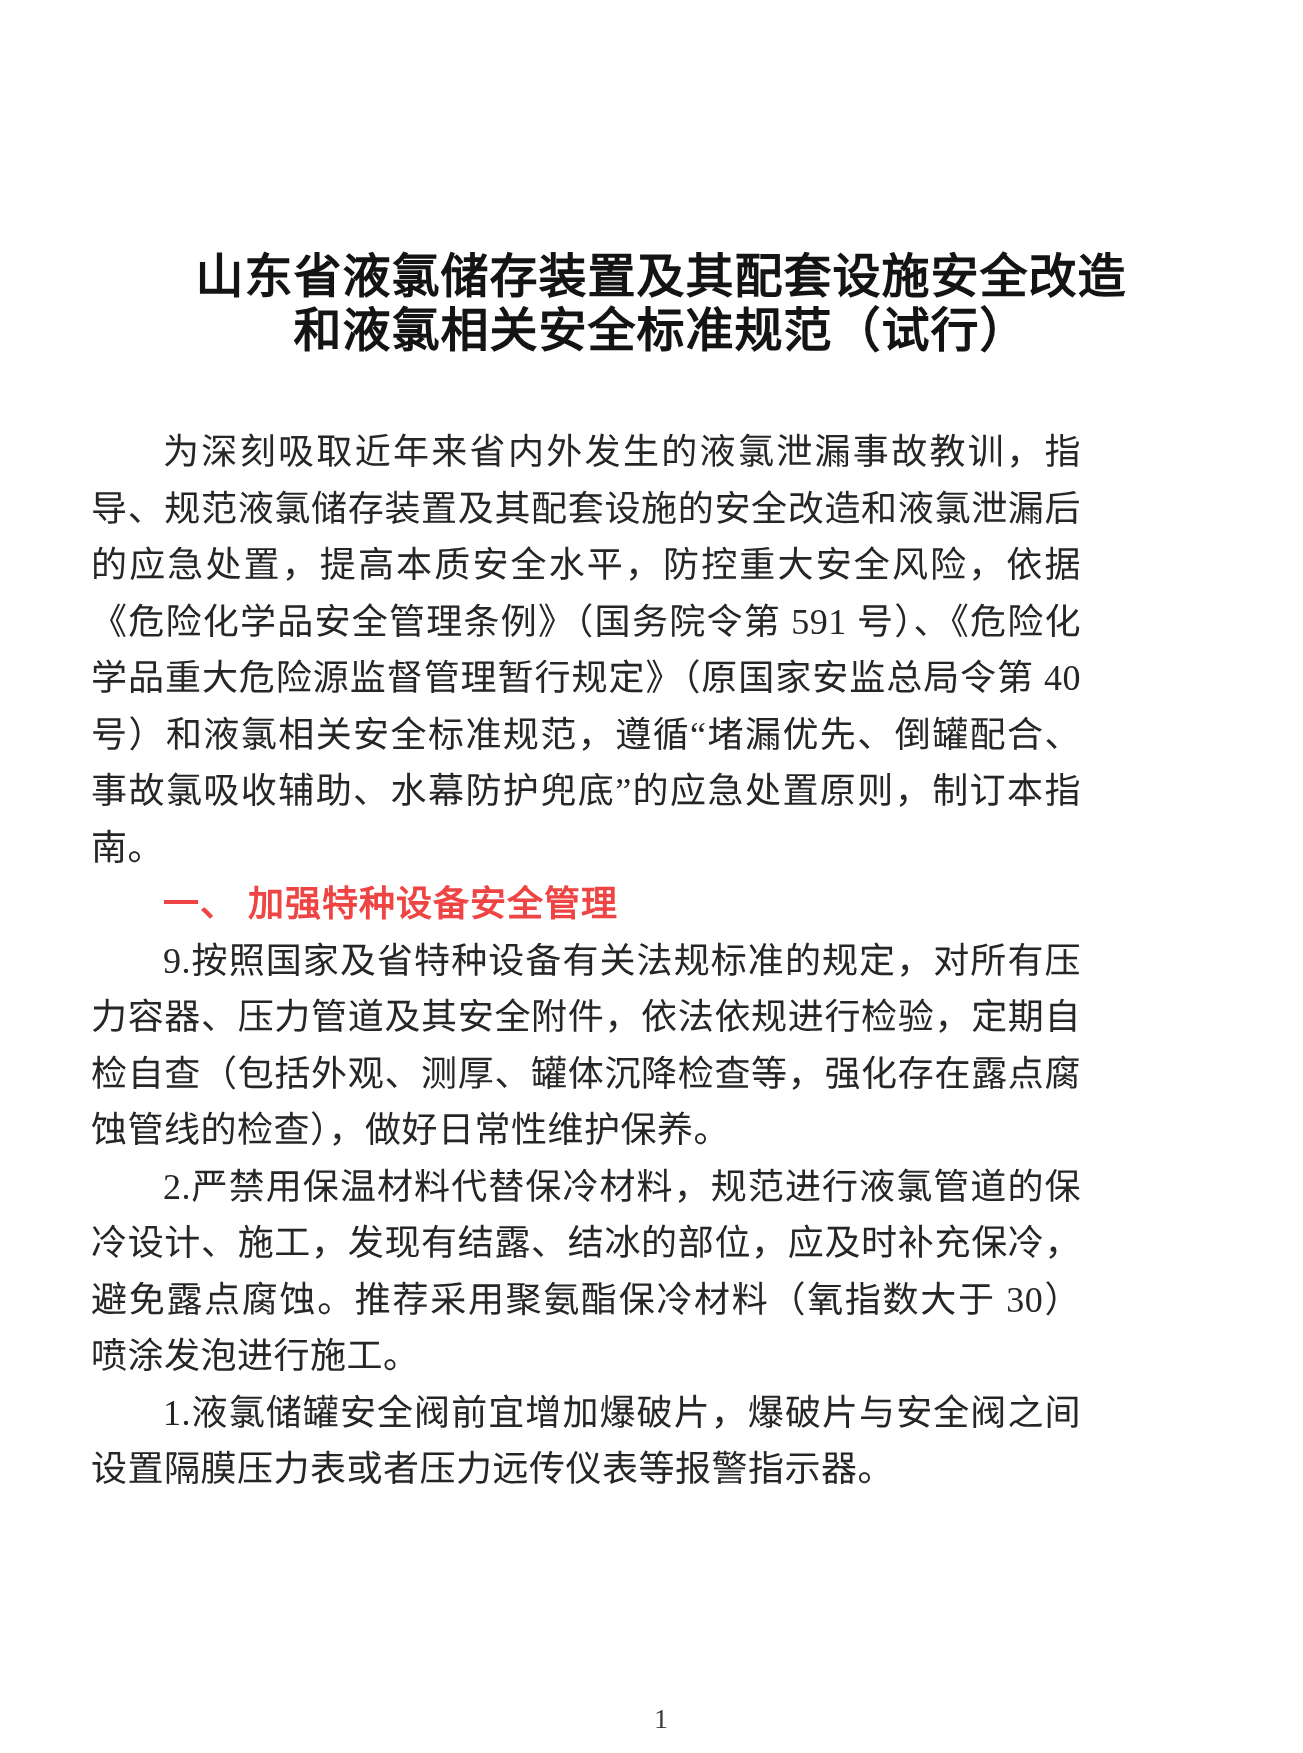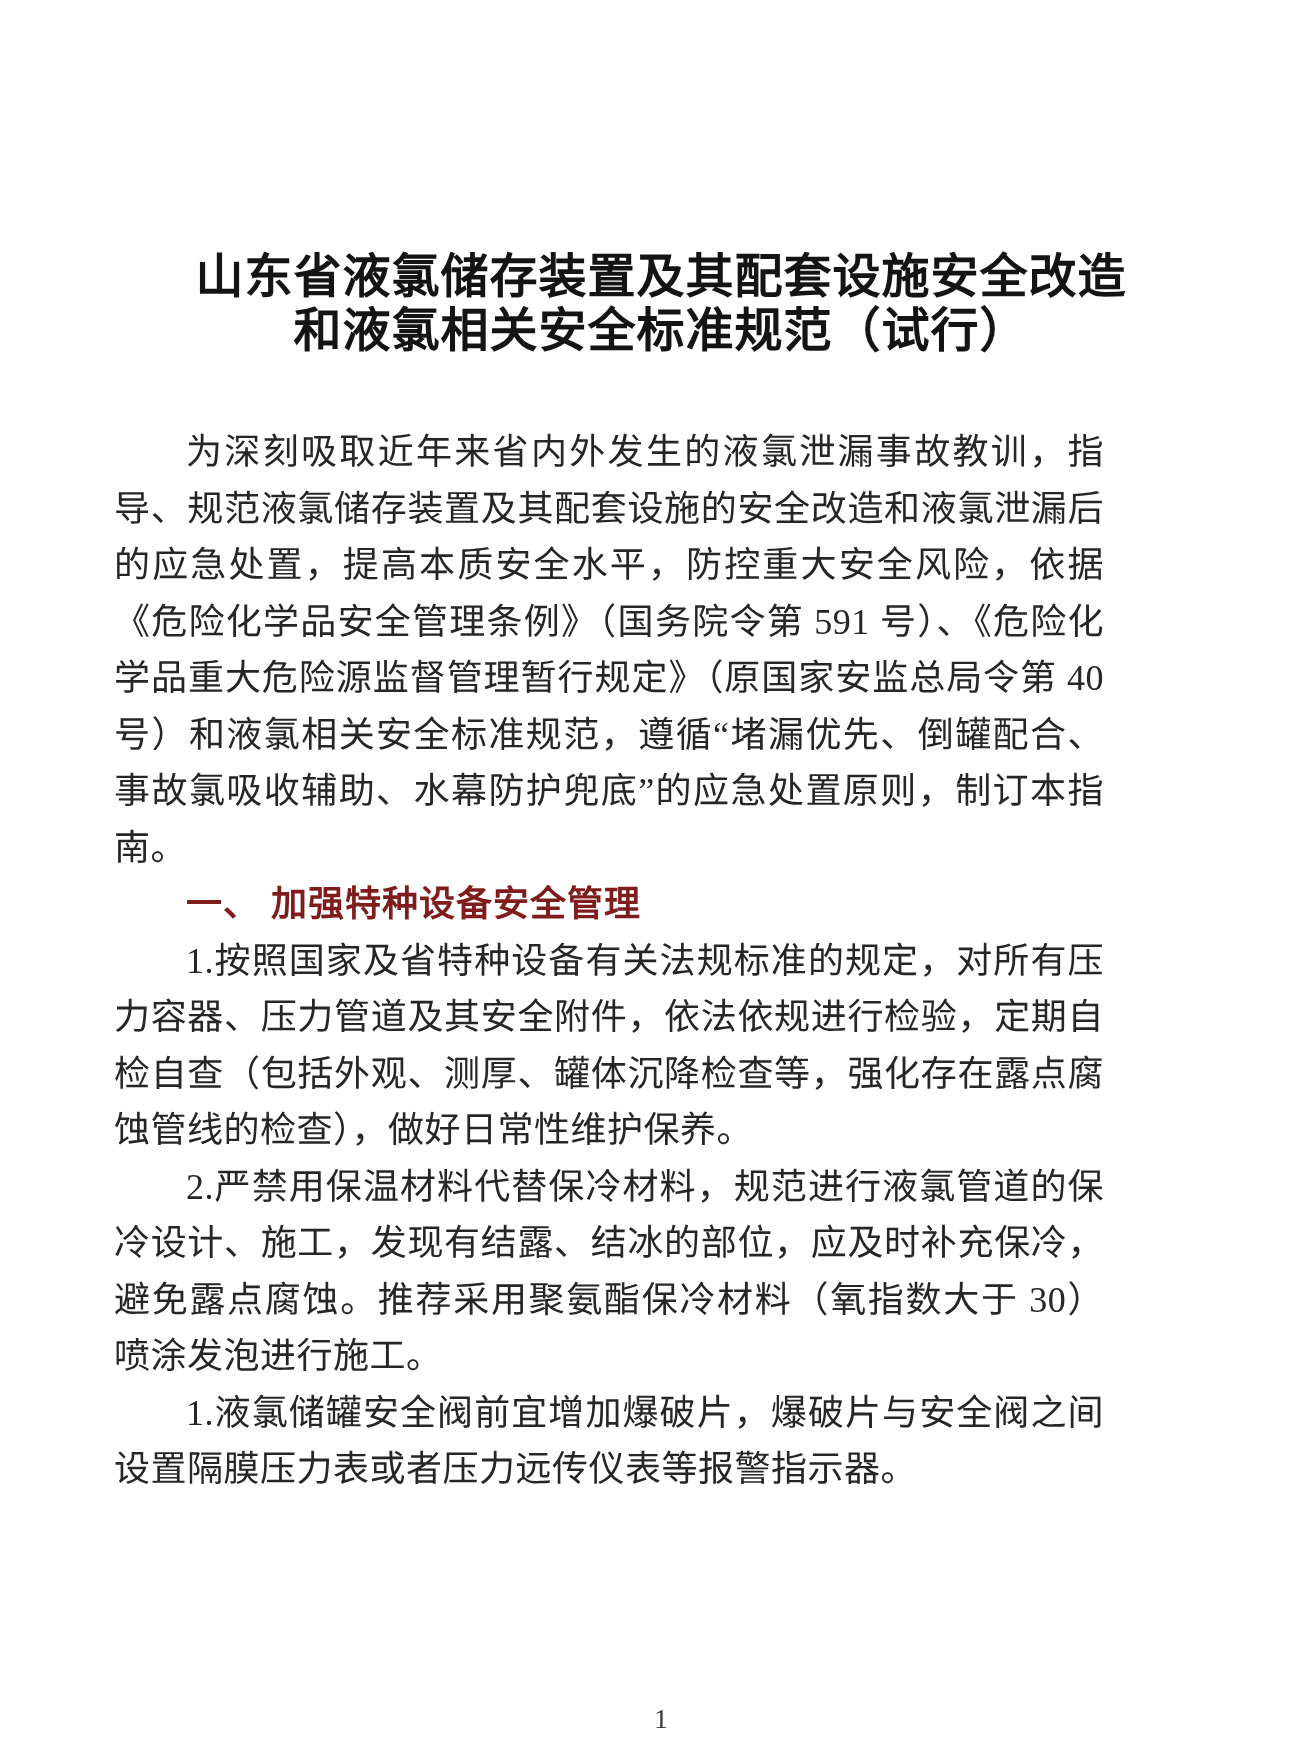--- a/index.html
+++ b/index.html
@@ -26,42 +26,42 @@
     font-weight: 700;
     line-height: 54px;
     color: #141414;
     letter-spacing: 1px;
   }
   .title-line {
     display: block;
   }
   .doc-body {
     width: 990px;
-    margin: 66px 0 0 114px;
+    margin: 66px 0 0 91px;
     font-size: 36px;
     line-height: 56.5px;
     text-align: justify;
     text-justify: inter-ideograph;
   }
   .para {
     margin: 0;
     padding: 0;
     text-indent: 2em;
     letter-spacing: 0.5px;
     color: #262626;
   }
   .section-heading {
     margin: 0;
     padding: 0;
     font-size: 36px;
     font-weight: 700;
     line-height: 56.5px;
     text-indent: 2em;
     font-family: "Liberation Sans", "DejaVu Sans", sans-serif;
-    color: #7f1d1d;
+    color: #ef4444;
     text-align: left;
     letter-spacing: 1px;
   }
   .page-number {
     position: absolute;
     top: 1702px;
     left: 166px;
     width: 990px;
     text-align: center;
     font-size: 28px;
@@ -77,21 +77,21 @@
   <h1 class="doc-title">
     <span class="title-line">山东省液氯储存装置及其配套设施安全改造</span>
     <span class="title-line">和液氯相关安全标准规范（试行）</span>
   </h1>
 
   <div class="doc-body">
     <p class="para">为深刻吸取近年来省内外发生的液氯泄漏事故教训，指导、规范液氯储存装置及其配套设施的安全改造和液氯泄漏后的应急处置，提高本质安全水平，防控重大安全风险，依据《危险化学品安全管理条例》（国务院令第 591 号）、《危险化学品重大危险源监督管理暂行规定》（原国家安监总局令第 40 号）和液氯相关安全标准规范，遵循“堵漏优先、倒罐配合、事故氯吸收辅助、水幕防护兜底”的应急处置原则，制订本指南。</p>
 
     <h2 class="section-heading">一、 加强特种设备安全管理</h2>
 
-    <p class="para">1.按照国家及省特种设备有关法规标准的规定，对所有压力容器、压力管道及其安全附件，依法依规进行检验，定期自检自查（包括外观、测厚、罐体沉降检查等，强化存在露点腐蚀管线的检查），做好日常性维护保养。</p>
+    <p class="para">9.按照国家及省特种设备有关法规标准的规定，对所有压力容器、压力管道及其安全附件，依法依规进行检验，定期自检自查（包括外观、测厚、罐体沉降检查等，强化存在露点腐蚀管线的检查），做好日常性维护保养。</p>
 
     <p class="para">2.严禁用保温材料代替保冷材料，规范进行液氯管道的保冷设计、施工，发现有结露、结冰的部位，应及时补充保冷，避免露点腐蚀。推荐采用聚氨酯保冷材料（氧指数大于 30）喷涂发泡进行施工。</p>
 
     <p class="para">1.液氯储罐安全阀前宜增加爆破片，爆破片与安全阀之间设置隔膜压力表或者压力远传仪表等报警指示器。</p>
   </div>
 
   <div class="page-number">1</div>
 
 </div>
 

